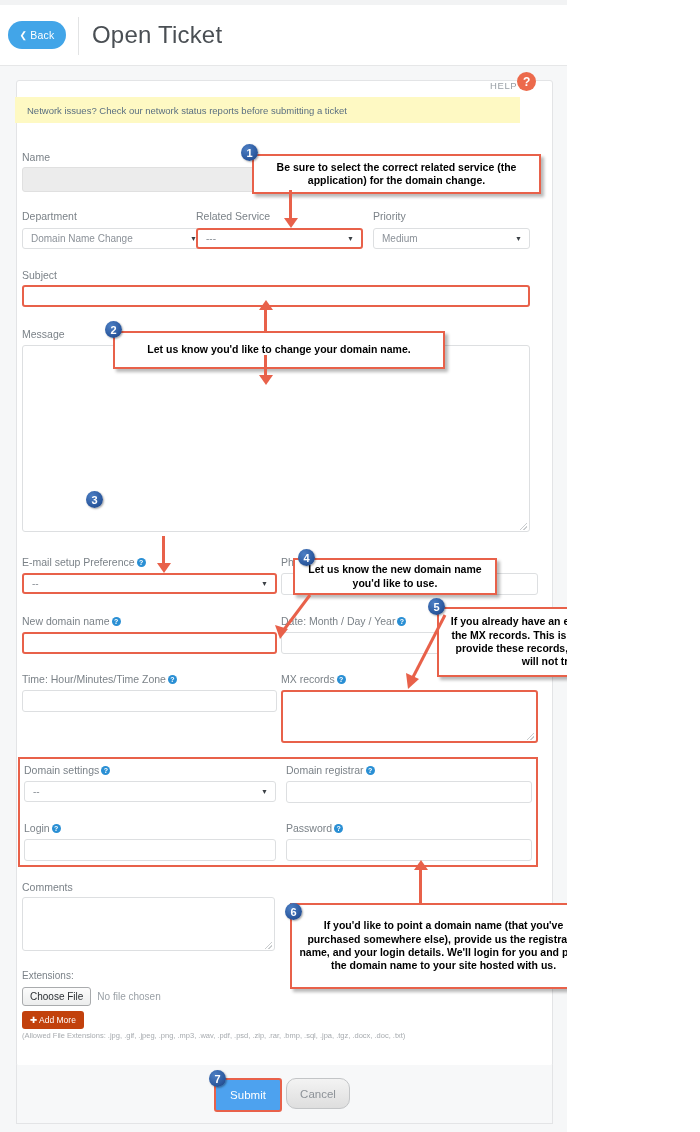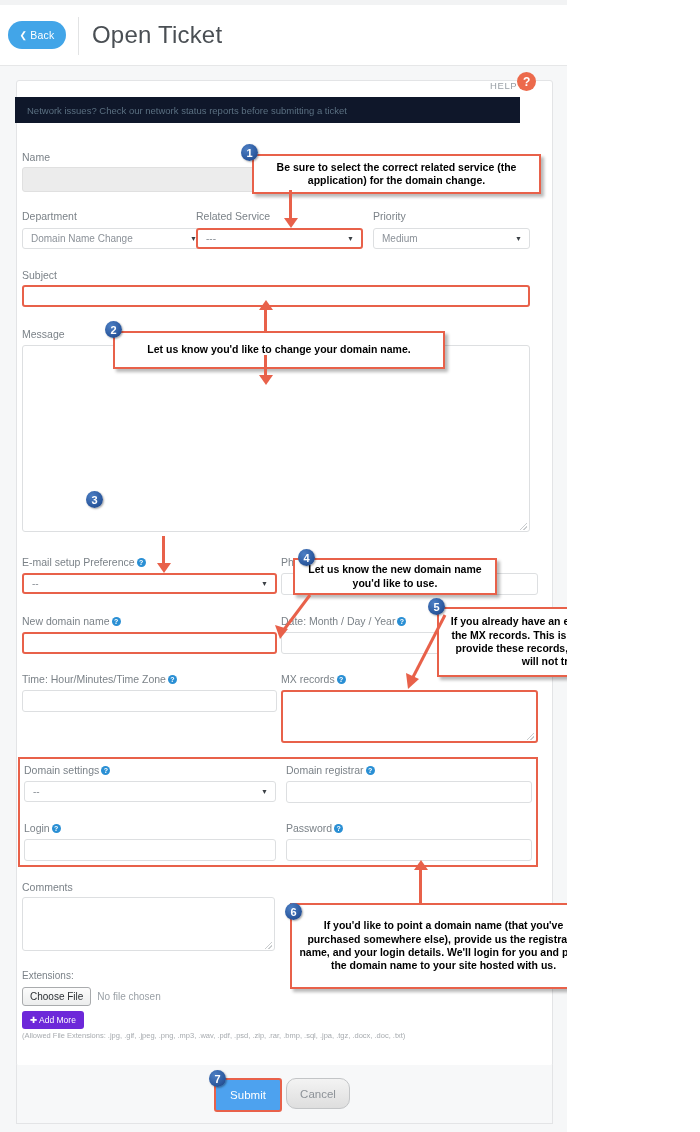--- a/index.html
+++ b/index.html
@@ -28,21 +28,21 @@
   .page-title{
     position:absolute;left:92px;top:16px;font-size:24px;color:#4a4f54;font-weight:300;letter-spacing:.2px;
   }
 
   
   .card{position:absolute;left:16px;top:80px;width:535px;height:985px;background:#fff;border:1px solid #e3e4e6;border-radius:3px;}
   .help-row{position:absolute;right:10px;top:5px;display:flex;align-items:flex-end;}
   .help-txt{font-size:9.5px;color:#9aa0a6;letter-spacing:.6px;}
   .help-badge{width:19px;height:19px;border-radius:50%;background:#ec6a4c;color:#fff;font-size:12px;font-weight:bold;display:flex;align-items:center;justify-content:center;cursor:pointer;}
 
-  .notice{position:absolute;left:15px;top:97px;width:505px;height:26px;background:#0f172a;display:flex;align-items:center;padding-left:12px;box-sizing:border-box;}
+  .notice{position:absolute;left:15px;top:97px;width:505px;height:26px;background:#fef9c3;display:flex;align-items:center;padding-left:12px;box-sizing:border-box;}
   .notice span{font-size:9.5px;color:#5a6f80;}
 
   
   .lbl{position:absolute;font-size:10.5px;color:#7b8288;}
   .qmark{display:inline-block;width:9px;height:9px;border-radius:50%;background:#2a8fd4;color:#fff;font-size:7px;line-height:9px;text-align:center;font-weight:bold;vertical-align:1px;margin-left:2px;}
   .fld{position:absolute;background:#fff;border:1px solid #dddfe1;border-radius:3px;box-sizing:border-box;}
   .fld.grey{background:#ececec;border-color:#e0e0e0;}
   .fld.hl{border:2px solid #e8614a;}
   .sel{position:absolute;background:#fff;border:1px solid #dddfe1;border-radius:3px;box-sizing:border-box;display:flex;align-items:center;padding-left:8px;font-size:10px;color:#8b9198;}
   .sel.hl{border:2px solid #e8614a;}
@@ -67,21 +67,21 @@
   .arr{position:absolute;background:#e8614a;z-index:5;}
   .arrhead{position:absolute;width:0;height:0;z-index:5;}
   .ah-down{border-left:7px solid transparent;border-right:7px solid transparent;border-top:10px solid #e8614a;}
   .ah-up{border-left:7px solid transparent;border-right:7px solid transparent;border-bottom:10px solid #e8614a;}
 
   
   .choose{position:absolute;display:flex;align-items:center;}
   .choose .btn{border:1px solid #a9abad;background:linear-gradient(#fcfcfc,#eceded);border-radius:3px;
     font-size:10px;color:#2b2f33;padding:3px 7px;cursor:pointer;}
   .choose .nofile{font-size:10px;color:#9aa0a6;margin-left:6px;align-self:center;}
-  .addmore{position:absolute;background:#6d28d9;color:#fff;font-size:8.5px;border-radius:3px;
+  .addmore{position:absolute;background:#c2410c;color:#fff;font-size:8.5px;border-radius:3px;
     padding:4px 8px;cursor:pointer;}
   .exts{position:absolute;font-size:7.5px;color:#a7abaf;}
 
   .footer{position:absolute;left:16px;top:1065px;width:535px;height:58px;background:#f7f8f9;border:1px solid #e3e4e6;border-top:none;}
   .submit{position:absolute;left:214px;top:1078px;width:64px;height:30px;background:#4da2ef;border:2px solid #e8614a;
     border-radius:3px;color:#fff;font-size:11.5px;display:flex;align-items:center;justify-content:center;cursor:pointer;}
   .cancel{position:absolute;left:286px;top:1078px;width:62px;height:29px;
     background:linear-gradient(#f3f3f3,#dedede);border:1px solid #c3c5c7;border-radius:10px;
     color:#8d9298;font-size:11.5px;display:flex;align-items:center;justify-content:center;cursor:pointer;}
 </style>

